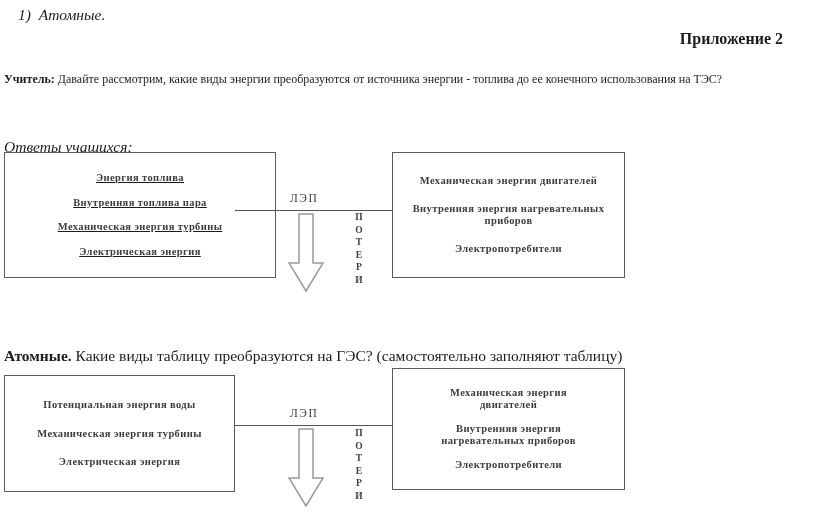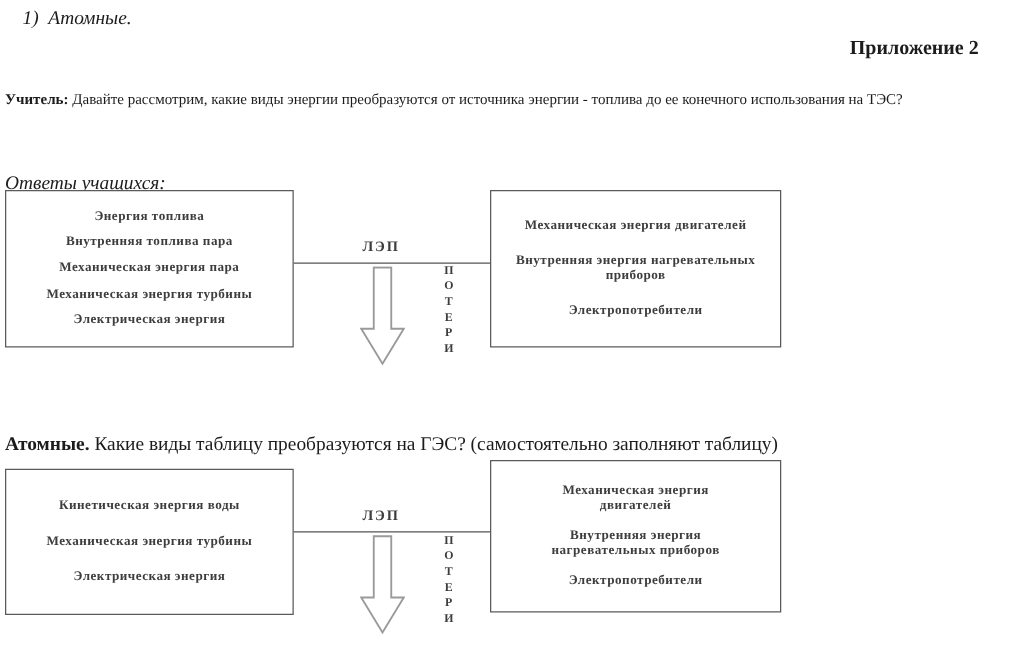--- a/index.html
+++ b/index.html
@@ -29,33 +29,33 @@
     border:1px solid #5a5a5a;
     background:#fff;
     display:flex; flex-direction:column;
     justify-content:space-evenly; align-items:center;
     padding:6px 4px;
   }
   .box-line {
     font-weight:bold; font-size:10.5px; color:#3d3d3d;
     letter-spacing:0.4px; text-align:center; line-height:12px;
   }
-  .d1-left  { left:0;     top:2px; width:231px; height:126px; }
+  .d1-left  { left:0;     top:2px; width:272px; height:126px;text-decoration:underline; }
   .d1-right { left:388px; top:2px; width:233px; height:126px; }
   .d2-left  { left:0;     top:7px; width:231px; height:117px; }
   .d2-right { left:388px; top:0;   width:233px; height:122px; }
   .d1-right .box-line { max-width:205px; }
   .d2-right .box-line { max-width:168px; }
 
   .connector { position:absolute; border-top:1.5px solid #555; height:0; }
   .d1-line { left:231px; top:60px; width:157px; }
   .d2-line { left:231px; top:57px; width:157px; }
 
   .lep {
-    position:absolute; font-weight:bold; font-size:11.5px;
+    position:absolute; font-weight:normal; font-size:11.5px;
     letter-spacing:1.5px; color:#3d3d3d;
   }
   .d1-lep { left:286px; top:42px; }
   .d2-lep { left:286px; top:39px; }
 
   .arrow { position:absolute; width:36px; height:80px; }
   .d1-arrow { left:284px; top:63px; }
   .d2-arrow { left:284px; top:60px; }
 
   .losses {
@@ -74,21 +74,20 @@
 <div class="abs appendix">Приложение 2</div>
 
 <p class="abs para"><span class="lead">Учитель:</span><span> Давайте рассмотрим, какие виды энергии преобразуются от источника энергии - топлива до ее конечного использования на ТЭС?</span></p>
 
 <div class="abs answers">Ответы учащихся:</div>
 
 <div class="diagram" id="diagram1">
   <div class="box d1-left">
     <span class="box-line">Энергия топлива</span>
     <span class="box-line">Внутренняя топлива пара</span>
-    <span class="box-line">Механическая энергия пара</span>
     <span class="box-line">Механическая энергия турбины</span>
     <span class="box-line">Электрическая энергия</span>
   </div>
 
   <div class="connector d1-line"></div>
   <div class="lep d1-lep">ЛЭП</div>
 
   <svg class="arrow d1-arrow" viewBox="0 0 36 80">
     <polygon points="11,1 25,1 25,50 35,50 18,78 1,50 11,50" fill="#ffffff" stroke="#9a9a9a" stroke-width="1.5"></polygon>
   </svg>
@@ -98,21 +97,21 @@
     <span class="box-line">Механическая энергия двигателей</span>
     <span class="box-line">Внутренняя энергия нагревательных приборов</span>
     <span class="box-line">Электропотребители</span>
   </div>
 </div>
 
 <p class="abs teacher2"><span class="lead">Атомные.</span><span> Какие виды таблицу преобразуются на ГЭС? (самостоятельно заполняют таблицу)</span></p>
 
 <div class="diagram" id="diagram2">
   <div class="box d2-left">
-    <span class="box-line">Кинетическая энергия воды</span>
+    <span class="box-line">Потенциальная энергия воды</span>
     <span class="box-line">Механическая энергия турбины</span>
     <span class="box-line">Электрическая энергия</span>
   </div>
 
   <div class="connector d2-line"></div>
   <div class="lep d2-lep">ЛЭП</div>
 
   <svg class="arrow d2-arrow" viewBox="0 0 36 80">
     <polygon points="11,1 25,1 25,50 35,50 18,78 1,50 11,50" fill="#ffffff" stroke="#9a9a9a" stroke-width="1.5"></polygon>
   </svg>

